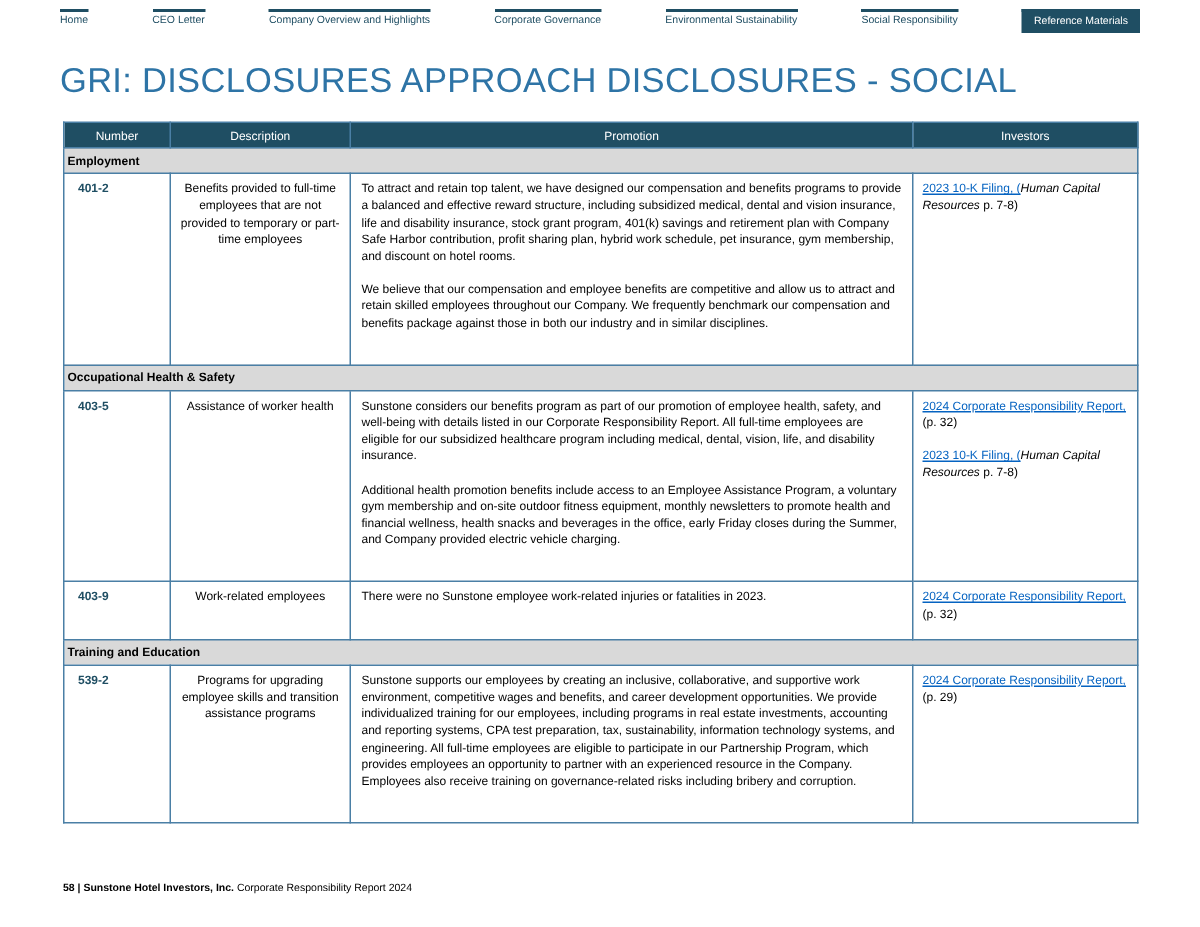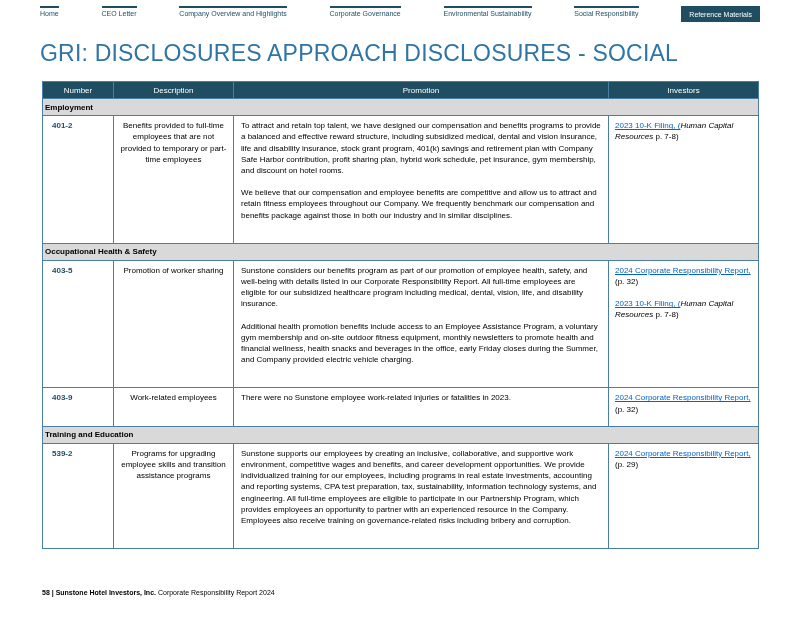--- a/index.html
+++ b/index.html
@@ -125,32 +125,32 @@
   </thead>
   <tbody>
       <tr class="section-row">
         <td colspan="4">Employment</td>
       </tr>
       <tr>
         <td class="num">401-2</td>
         <td class="desc">Benefits provided to full-time employees that are not provided to temporary or part-time employees</td>
         <td class="resp">
           <p>To attract and retain top talent, we have designed our compensation and benefits programs to provide a balanced and effective reward structure, including subsidized medical, dental and vision insurance, life and disability insurance, stock grant program, 401(k) savings and retirement plan with Company Safe Harbor contribution, profit sharing plan, hybrid work schedule, pet insurance, gym membership, and discount on hotel rooms.</p>
-          <p>We believe that our compensation and employee benefits are competitive and allow us to attract and retain fitness employees throughout our Company. We frequently benchmark our compensation and benefits package against those in both our industry and in similar disciplines.</p>
+          <p>We believe that our compensation and employee benefits are competitive and allow us to attract and retain skilled employees throughout our Company. We frequently benchmark our compensation and benefits package against those in both our industry and in similar disciplines.</p>
         </td>
         <td class="refs">
           <p><a href="#" class="ref-link">2023 10-K Filing, (</a><span class="italic">Human Capital Resources</span><span> p. 7-8)</span></p>
         </td>
       </tr>
       <tr class="section-row">
         <td colspan="4">Occupational Health &amp; Safety</td>
       </tr>
       <tr>
         <td class="num">403-5</td>
-        <td class="desc">Promotion of worker sharing</td>
+        <td class="desc">Assistance of worker health</td>
         <td class="resp">
           <p>Sunstone considers our benefits program as part of our promotion of employee health, safety, and well-being with details listed in our Corporate Responsibility Report. All full-time employees are eligible for our subsidized healthcare program including medical, dental, vision, life, and disability insurance.</p>
           <p>Additional health promotion benefits include access to an Employee Assistance Program, a voluntary gym membership and on-site outdoor fitness equipment, monthly newsletters to promote health and financial wellness, health snacks and beverages in the office, early Friday closes during the Summer, and Company provided electric vehicle charging.</p>
         </td>
         <td class="refs">
           <p><a href="#" class="ref-link">2024 Corporate Responsibility Report,</a><span> (p. 32)</span></p>
           <p><a href="#" class="ref-link">2023 10-K Filing, (</a><span class="italic">Human Capital Resources</span><span> p. 7-8)</span></p>
         </td>
       </tr>
       <tr>

